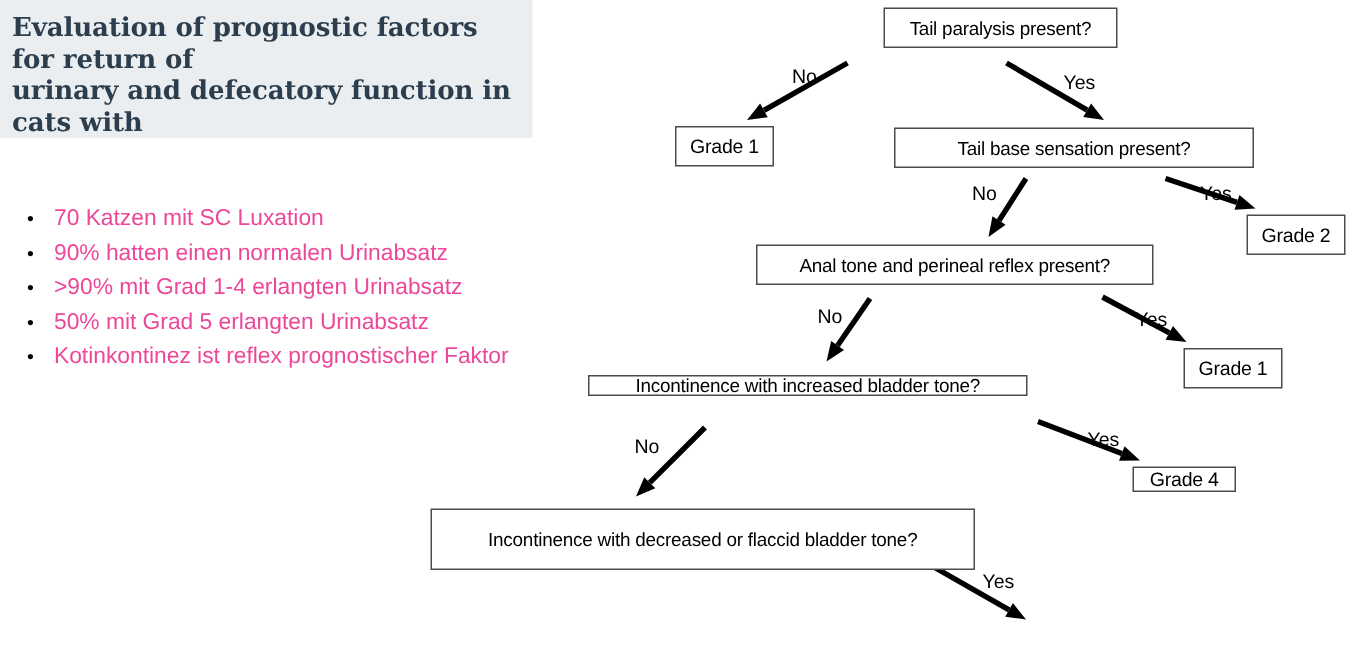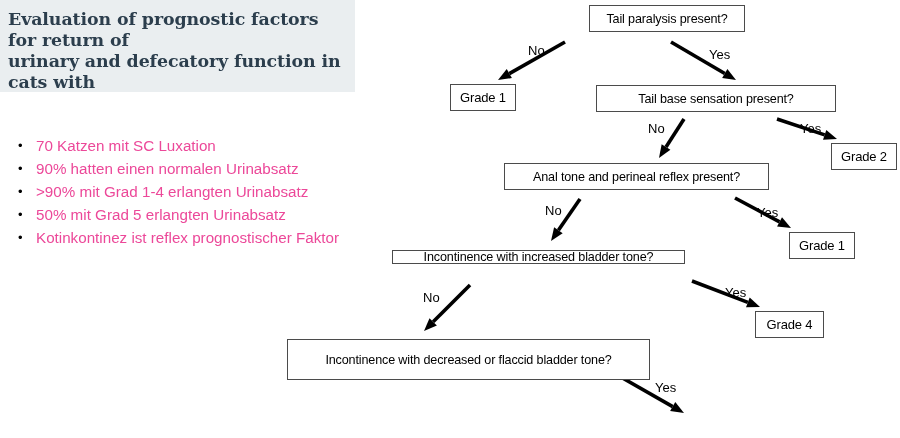--- a/index.html
+++ b/index.html
@@ -187,21 +187,21 @@
           <polygon points="684,413 670.1300355948493,411.08581939204936 675.2763572293396,402.04837652172495" fill="#000000"></polygon>
         </g>
       </svg>
   <div class="node" style="left: 559px; top: 5px; width: 156px; height: 27px; border-color: rgb(75, 75, 75); margin-left: 30px;">Tail paralysis present?</div>
       <div class="node grade" style="left: 450px; top: 84px; width: 66px; height: 27px; border-color: rgb(75, 75, 75);">Grade 1</div>
       <div class="node" style="left: 596px; top: 85px; width: 240px; height: 27px; border-color: rgb(75, 75, 75);">Tail base sensation present?</div>
       <div class="node grade" style="left: 831px; top: 143px; width: 66px; height: 27px; border-color: rgb(75, 75, 75);">Grade 2</div>
       <div class="node" style="left: 504px; top: 163px; width: 265px; height: 27px; border-color: rgb(75, 75, 75);">Anal tone and perineal reflex present?</div>
       <div class="node grade" style="left: 789px; top: 232px; width: 66px; height: 27px; border-color: rgb(75, 75, 75);">Grade 1</div>
       <div class="node" style="left: 392px; top: 250px; width: 293px; height: 14px; border-color: rgb(75, 75, 75);">Incontinence with increased bladder tone?</div>
-      <div class="node grade" style="left: 755px; top: 311px; width: 69px; height: 27px; border-color: rgb(75, 75, 75);">Grade 4</div>
+      <div class="node grade" style="left: 755px; top: 311px; width: 69px; height: 17px; border-color: rgb(75, 75, 75);">Grade 4</div>
       <div class="node" style="left: 287px; top: 339px; width: 363px; height: 41px; border-color: rgb(75, 75, 75);">Incontinence with decreased or flaccid bladder tone?</div>
       <div class="edge-label" style="left: 528px; top: 43px;">No</div>
       <div class="edge-label" style="left: 709px; top: 47px;">Yes</div>
       <div class="edge-label" style="left: 648px; top: 121px;">No</div>
       <div class="edge-label" style="left: 800px; top: 121px;">Yes</div>
       <div class="edge-label" style="left: 545px; top: 203px;">No</div>
       <div class="edge-label" style="left: 757px; top: 205px;">Yes</div>
       <div class="edge-label" style="left: 423px; top: 290px;">No</div>
       <div class="edge-label" style="left: 725px; top: 285px;">Yes</div>
       <div class="edge-label" style="left: 655px; top: 380px;">Yes</div>

